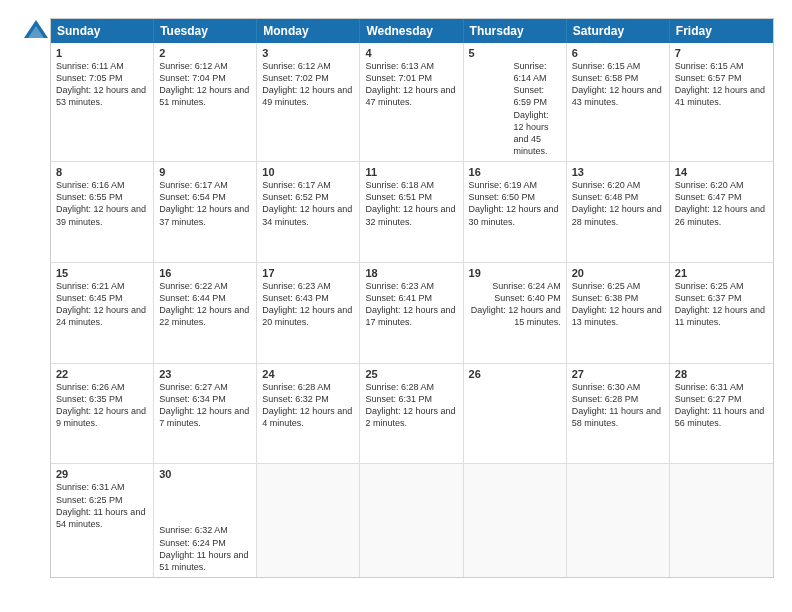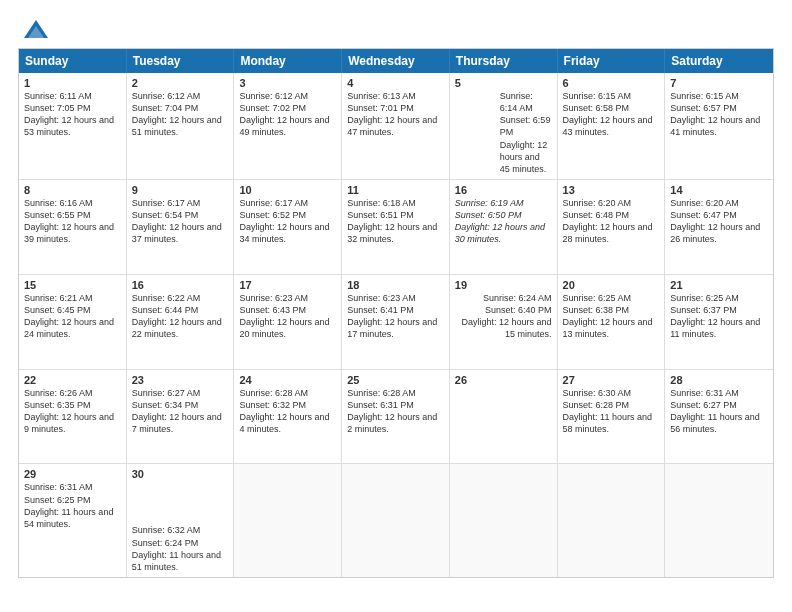--- a/index.html
+++ b/index.html
@@ -8,21 +8,21 @@
       background: #fff;
       width: 792px;
       height: 612px;
       overflow: hidden;
     }
     .page {
       width: 792px;
       height: 588px;
       padding: 18px 18px 10px 18px;
       display: flex;
-      flex-direction: column;
+      flex-direction: row;
     }
     .header {
       display: flex;
       justify-content: space-between;
       align-items: flex-start;
       margin-bottom: 10px;
     }
     .logo {
       display: flex;
       flex-direction: column;
@@ -136,22 +136,22 @@
     </div>
   </div>
 
   <div class="calendar">
     <div class="cal-header">
       <div class="cal-header-cell">Sunday</div>
       <div class="cal-header-cell">Tuesday</div>
       <div class="cal-header-cell">Monday</div>
       <div class="cal-header-cell">Wednesday</div>
       <div class="cal-header-cell">Thursday</div>
+      <div class="cal-header-cell">Saturday</div>
       <div class="cal-header-cell">Friday</div>
-      <div class="cal-header-cell">Saturday</div>
     </div>
     <div class="cal-body" id="cal-body">
     <div class="cal-row">
           <div class="cal-cell">
             <span class="day-number">1</span>
             <div class="cell-text" style="white-space: pre-line;">Sunrise: 6:11 AM
 Sunset: 7:05 PM
 Daylight: 12 hours and 53 minutes.</div>
           </div>
           <div class="cal-cell">
@@ -211,21 +211,21 @@
 Daylight: 12 hours and 34 minutes.</div>
           </div>
           <div class="cal-cell">
             <span class="day-number">11</span>
             <div class="cell-text" style="white-space: pre-line;">Sunrise: 6:18 AM
 Sunset: 6:51 PM
 Daylight: 12 hours and 32 minutes.</div>
           </div>
           <div class="cal-cell">
             <span class="day-number">16</span>
-            <div class="cell-text" style="white-space: pre-line; font-style: italic;">Sunrise: 6:19 AM
+            <div class="cell-text" style="white-space: pre-line;">Sunrise: 6:19 AM
 Sunset: 6:50 PM
 Daylight: 12 hours and 30 minutes.</div>
           </div>
           <div class="cal-cell">
             <span class="day-number">13</span>
             <div class="cell-text" style="white-space: pre-line;">Sunrise: 6:20 AM
 Sunset: 6:48 PM
 Daylight: 12 hours and 28 minutes.</div>
           </div>
           <div class="cal-cell">

